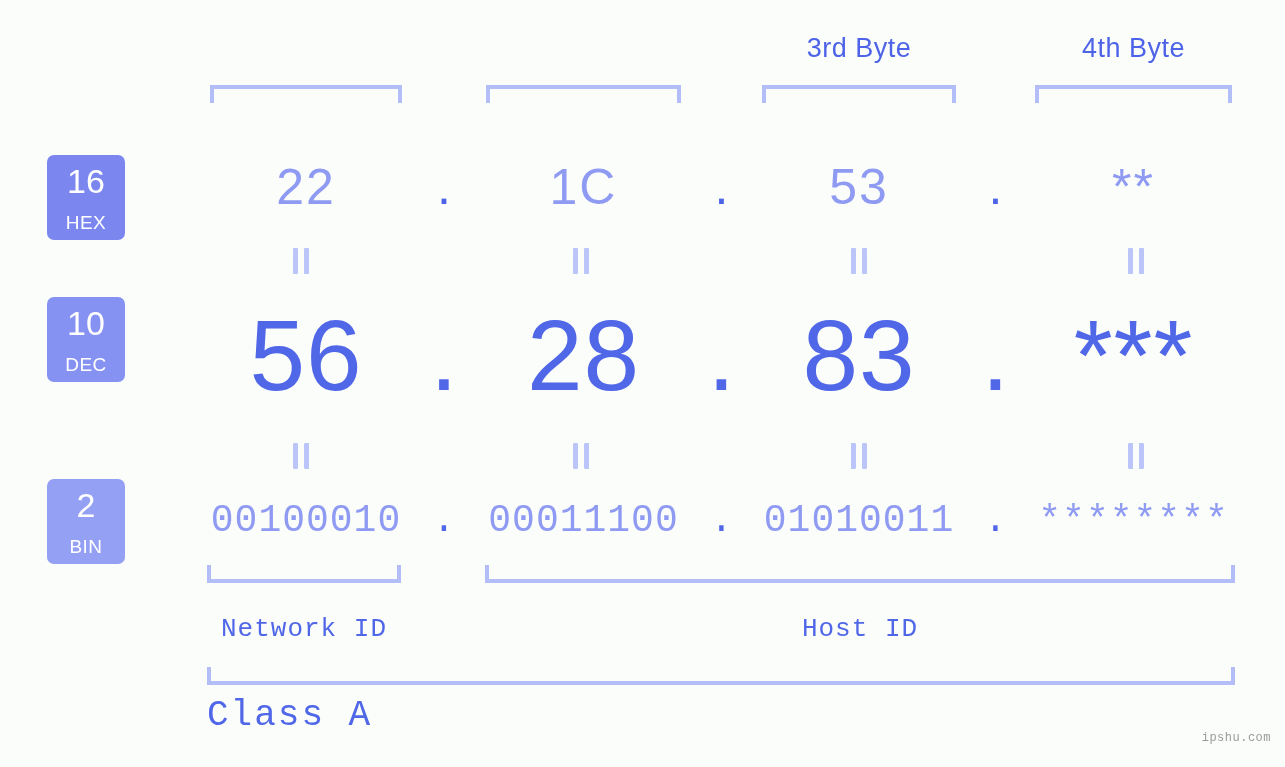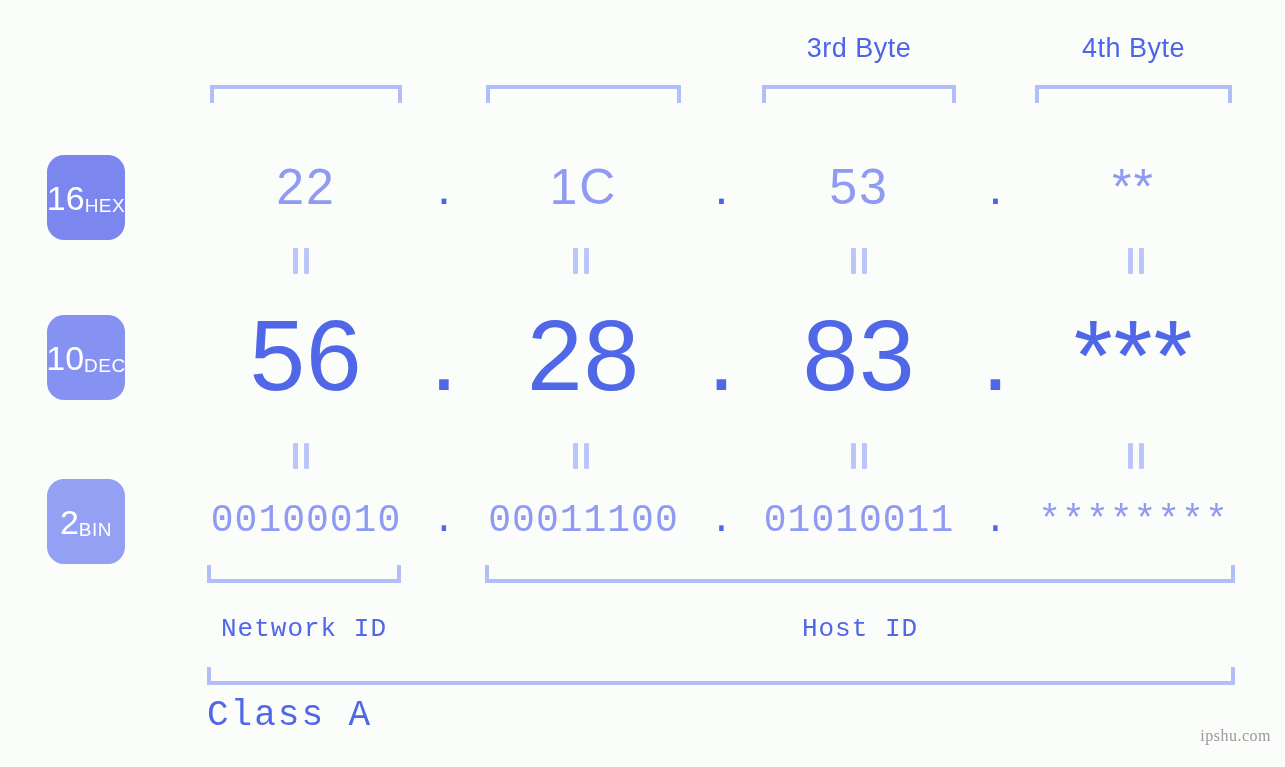--- a/index.html
+++ b/index.html
@@ -48,42 +48,42 @@
     border-right: 4px solid #b3bdf7;
     height: 18px;
     box-sizing: border-box;
   }
 
   
   .badge {
     position: absolute;
     left: 47px;
     width: 78px;
-    border-radius: 17px;
+    border-radius: 7px;
     color: #ffffff;
     text-align: center;
     display: flex;
-    flex-direction: row;
+    flex-direction: column;
     align-items: center;
     justify-content: center;
     line-height: 1;
     box-sizing: border-box;
   }
   .badge .num {
     font-size: 34px;
     font-weight: 400;
     letter-spacing: 0px;
   }
   .badge .abbr {
     font-size: 19px;
     margin-top: 15px;
     letter-spacing: 0.5px;
   }
   .badge-hex { top: 155px; height: 85px; background: #7b87ef; }
-  .badge-dec { top: 315px; height: 85px; background: #8692f1; }
+  .badge-dec { top: 297px; height: 85px; background: #8692f1; }
   .badge-bin { top: 479px; height: 85px; background: #94a0f4; }
 
   
   .row {
     position: absolute;
     left: 160px;
     width: 1120px;
     display: flex;
     align-items: center;
     white-space: nowrap;
@@ -175,22 +175,22 @@
     color: #5067e8;
     text-align: left;
     white-space: nowrap;
     letter-spacing: 2px;
   }
 
   .watermark {
     position: absolute;
     right: 14px;
     bottom: 22px;
-    font-family: Liberation Serif, serif;
-    font-size: 16px;
+    font-family: Liberation Mono, monospace;
+    font-size: 12px;
     color: #9a9a9a;
     letter-spacing: 0.5px;
   }
 </style>
 </head>
 <body>
 
 <div id="stage">
 
   <div class="byte-label" style="left:762px;width:194px;">3rd Byte</div>

